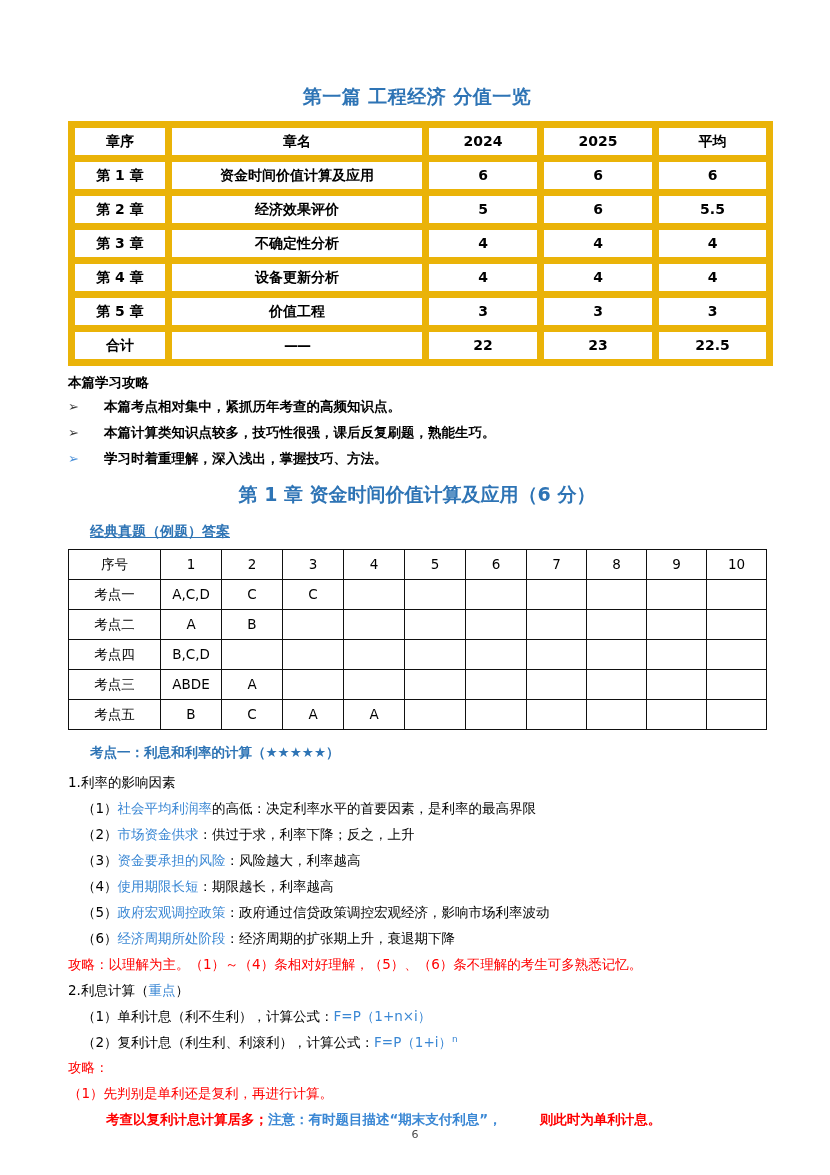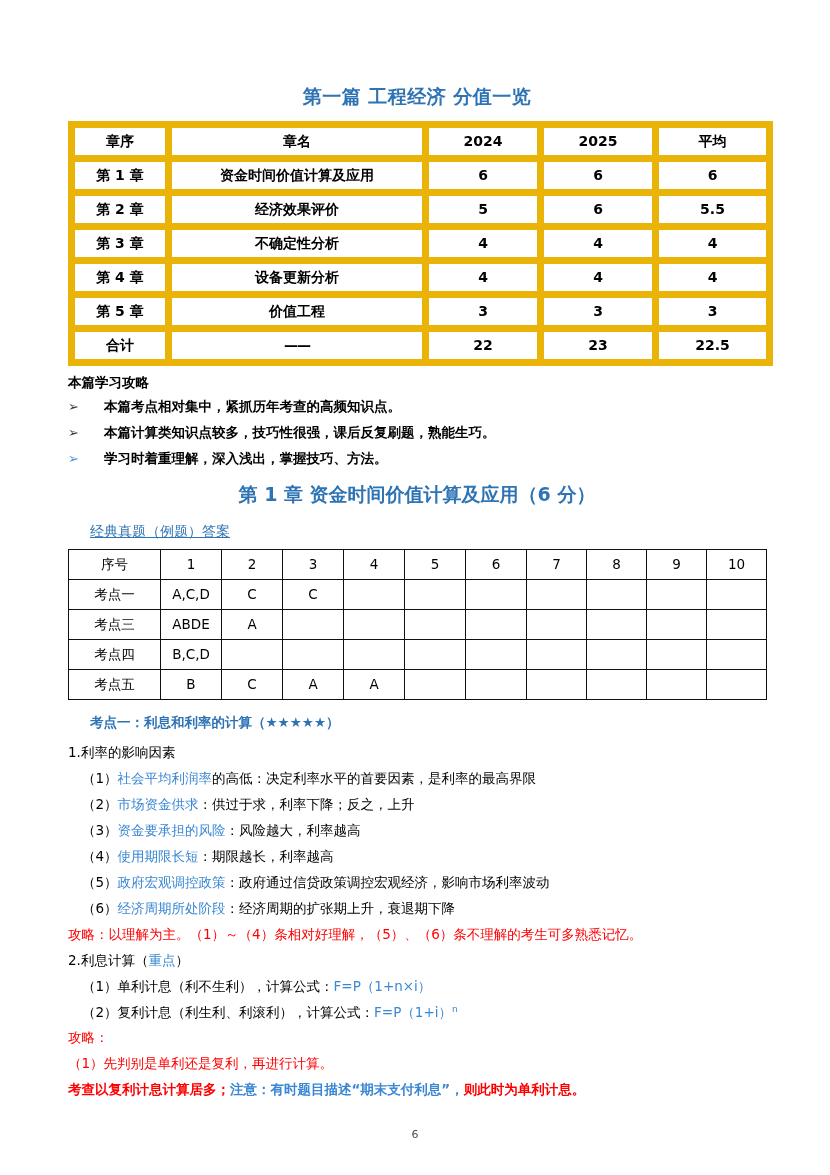--- a/index.html
+++ b/index.html
@@ -40,21 +40,21 @@
     text-align: center;
     color: #2E74B5;
     font-size: 19px;
     font-weight: bold;
     margin: 14px 0 16px 0;
     line-height: 1.35;
   }
   .sub-heading {
     color: #2E74B5;
     font-size: 14px;
-    font-weight: normal;
+    font-weight: bold;
     text-decoration: underline;
     margin: 12px 0 8px 22px;
     display: block;
   }
   .kaodian-heading {
     color: #2E74B5;
     font-size: 13.5px;
     font-weight: bold;
     margin: 14px 0 10px 22px;
   }
@@ -122,21 +122,21 @@
 
   
   .body-line {
     font-size: 13.5px;
     line-height: 1.55;
     margin: 0 0 5px 0;
   }
   .indent1 { margin-left: 0px; }
   .indent2 { margin-left: 14px; }
   .blue { color: #3a87d4; }
-  .red { color: #FF0000; font-weight: bold; }
+  .red { color: #FF0000; font-weight: bold; margin-left: 38px; }
   .redline {
     font-size: 13.5px;
     line-height: 1.55;
     color: #FF0000;
     font-weight: normal;
     margin: 3px 0 5px 0;
   }
   .mixline {
     font-size: 13.5px;
     line-height: 1.55;
@@ -280,36 +280,49 @@
             <td>C</td>
             <td></td>
             <td></td>
             <td></td>
             <td></td>
             <td></td>
             <td></td>
             <td></td>
           </tr>
           <tr>
+            <td>考点二</td>
+            <td>A</td>
+            <td>B</td>
+            <td></td>
+            <td></td>
+            <td></td>
+            <td></td>
+            <td></td>
+            <td></td>
+            <td></td>
+            <td></td>
+          </tr>
+          <tr>
+            <td>考点四</td>
+            <td>B,C,D</td>
+            <td></td>
+            <td></td>
+            <td></td>
+            <td></td>
+            <td></td>
+            <td></td>
+            <td></td>
+            <td></td>
+            <td></td>
+          </tr>
+          <tr>
             <td>考点三</td>
             <td>ABDE</td>
             <td>A</td>
-            <td></td>
-            <td></td>
-            <td></td>
-            <td></td>
-            <td></td>
-            <td></td>
-            <td></td>
-            <td></td>
-          </tr>
-          <tr>
-            <td>考点四</td>
-            <td>B,C,D</td>
-            <td></td>
             <td></td>
             <td></td>
             <td></td>
             <td></td>
             <td></td>
             <td></td>
             <td></td>
             <td></td>
           </tr>
           <tr>

